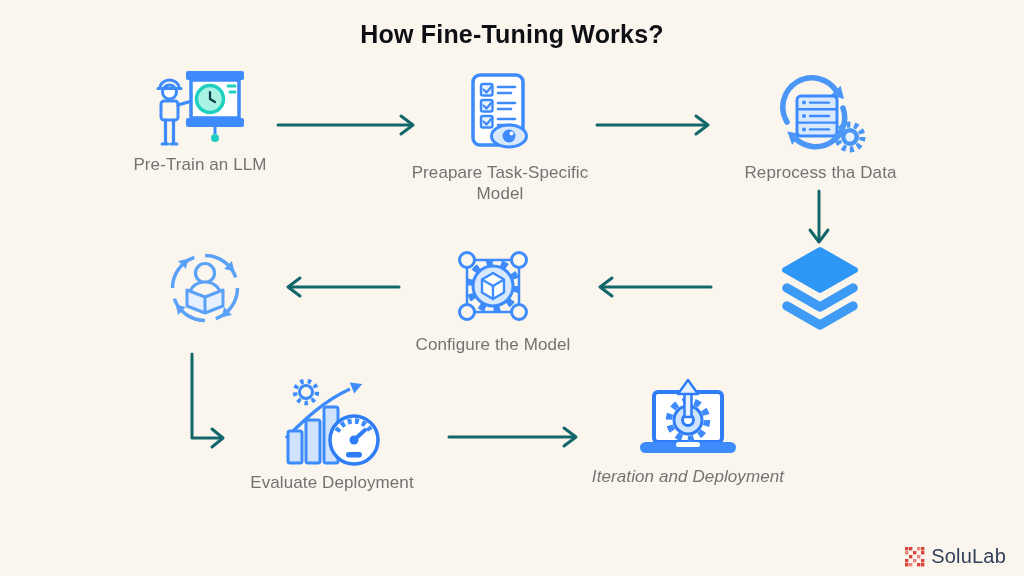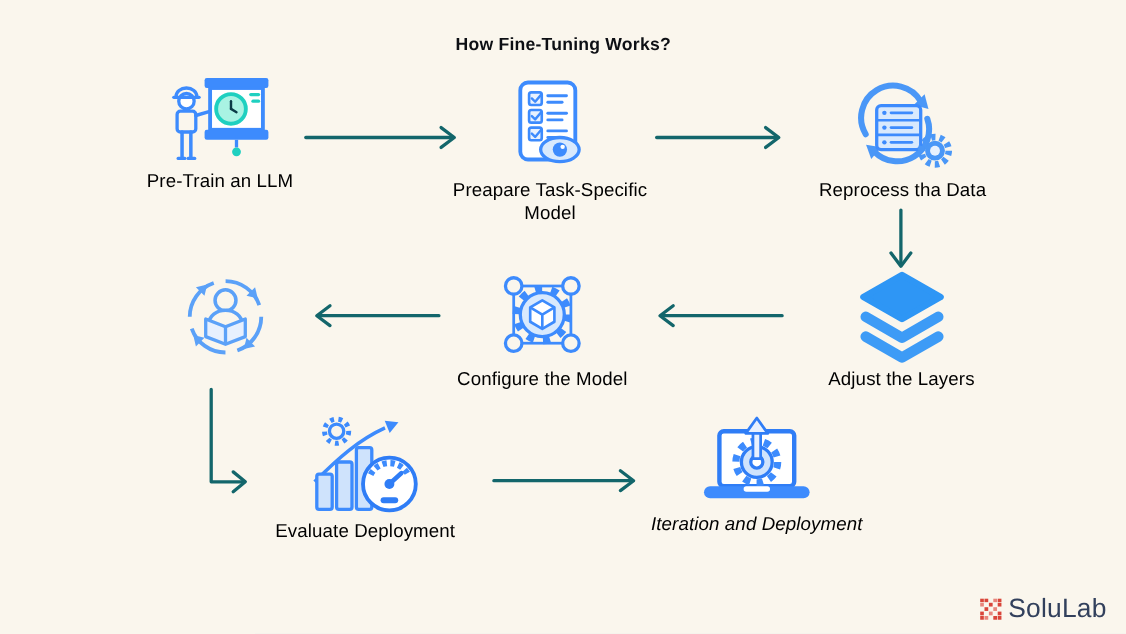--- a/index.html
+++ b/index.html
@@ -1,40 +1,40 @@
 <!DOCTYPE html>
 <html><head>
 <meta charset="utf-8">
 <style>
   html,body{margin:0;padding:0;}
   body{font-family:"Liberation Sans",sans-serif;background:#e9e9e9;}
   #canvas{position:relative;width:1024px;height:576px;background:#FAF6ED;overflow:hidden;}
 
   .title{position:absolute;left:0;right:0;top:20px;text-align:center;
-         font-size:16px;font-weight:800;color:#0D0F14;letter-spacing:.2px;margin-top:12px;}
+         font-size:25px;font-weight:800;color:#0D0F14;letter-spacing:.2px;}
 
   .step{position:absolute;display:flex;flex-direction:column;align-items:center;text-align:center;}
   .step .icon{display:block;}
   .step .label{margin-top:4px;font-size:17px;line-height:1.26;font-weight:500;
-               color:#000000;letter-spacing:.1px;}
+               color:#737373;letter-spacing:.1px;}
 
   
   .s1{left:92px;  top:68px;  width:216px;}
   .s2{left:395px; top:72px;  width:210px;}
   .s3{left:708px; top:74px;  width:225px;}
   .s4{left:712px; top:246px; width:215px;}
   .s5{left:388px; top:242px; width:210px;text-align:center;}
   .s6{left:100px; top:244px; width:210px;}
   .s7{left:222px; top:376px; width:220px;}
   .s8{left:570px; top:378px; width:236px;font-style:italic;}
 
   .arrow{position:absolute;}
 
   .footer{position:absolute;right:18px;bottom:8px;display:flex;align-items:center;gap:6px;}
-  .brand{font-size:24px;font-weight:500;color:#32405C;letter-spacing:.2px;}
+  .brand{font-size:20px;font-weight:500;color:#32405C;letter-spacing:.2px;}
 </style>
 </head>
 <body>
 
 <div id="canvas">
 
   <div class="title">How Fine-Tuning Works?</div>
 
   <div class="step s1">
     <svg class="icon" width="100" height="82" viewBox="0 0 100 82">
@@ -118,21 +118,20 @@
     </svg>
     <div class="label">Reprocess tha Data</div>
   </div>
 
   <div class="step s4">
     <svg class="icon" width="92" height="84" viewBox="0 0 92 84">
       <path d="M46,4 L81,24 L46,44 L11,24 Z" fill="#2E96F5" stroke="#2E96F5" stroke-width="6" stroke-linejoin="round"></path>
       <path d="M13,42 L46,61 L79,42" fill="none" stroke="#3D9BF6" stroke-width="9.5" stroke-linecap="round" stroke-linejoin="round"></path>
       <path d="M13,60 L46,79 L79,60" fill="none" stroke="#3D9BF6" stroke-width="9.5" stroke-linecap="round" stroke-linejoin="round"></path>
     </svg>
-    <div class="label">Adjust the Layers</div>
   </div>
 
   <div class="step s5">
     <svg class="icon" width="88" height="88" viewBox="0 0 88 88">
       <rect x="18" y="18" width="52" height="52" fill="none" stroke="#3D8BFD" stroke-width="2.5"></rect>
       <circle cx="44" cy="44" r="23.5" fill="none" stroke="#3D8BFD" stroke-width="7" stroke-dasharray="6.5 8.27"></circle>
       <circle cx="44" cy="44" r="20" fill="#D8E9FD" stroke="#3D8BFD" stroke-width="3"></circle>
       <path d="M44,31 L55,37.5 V50.5 L44,57 L33,50.5 V37.5 Z" fill="#FFFFFF" stroke="#3D8BFD" stroke-width="2.4" stroke-linejoin="round"></path>
       <path d="M33,37.5 L44,44 L55,37.5 M44,44 V57" fill="none" stroke="#3D8BFD" stroke-width="2.4" stroke-linejoin="round"></path>
       <g fill="#FAF6ED" stroke="#3D8BFD" stroke-width="3">

